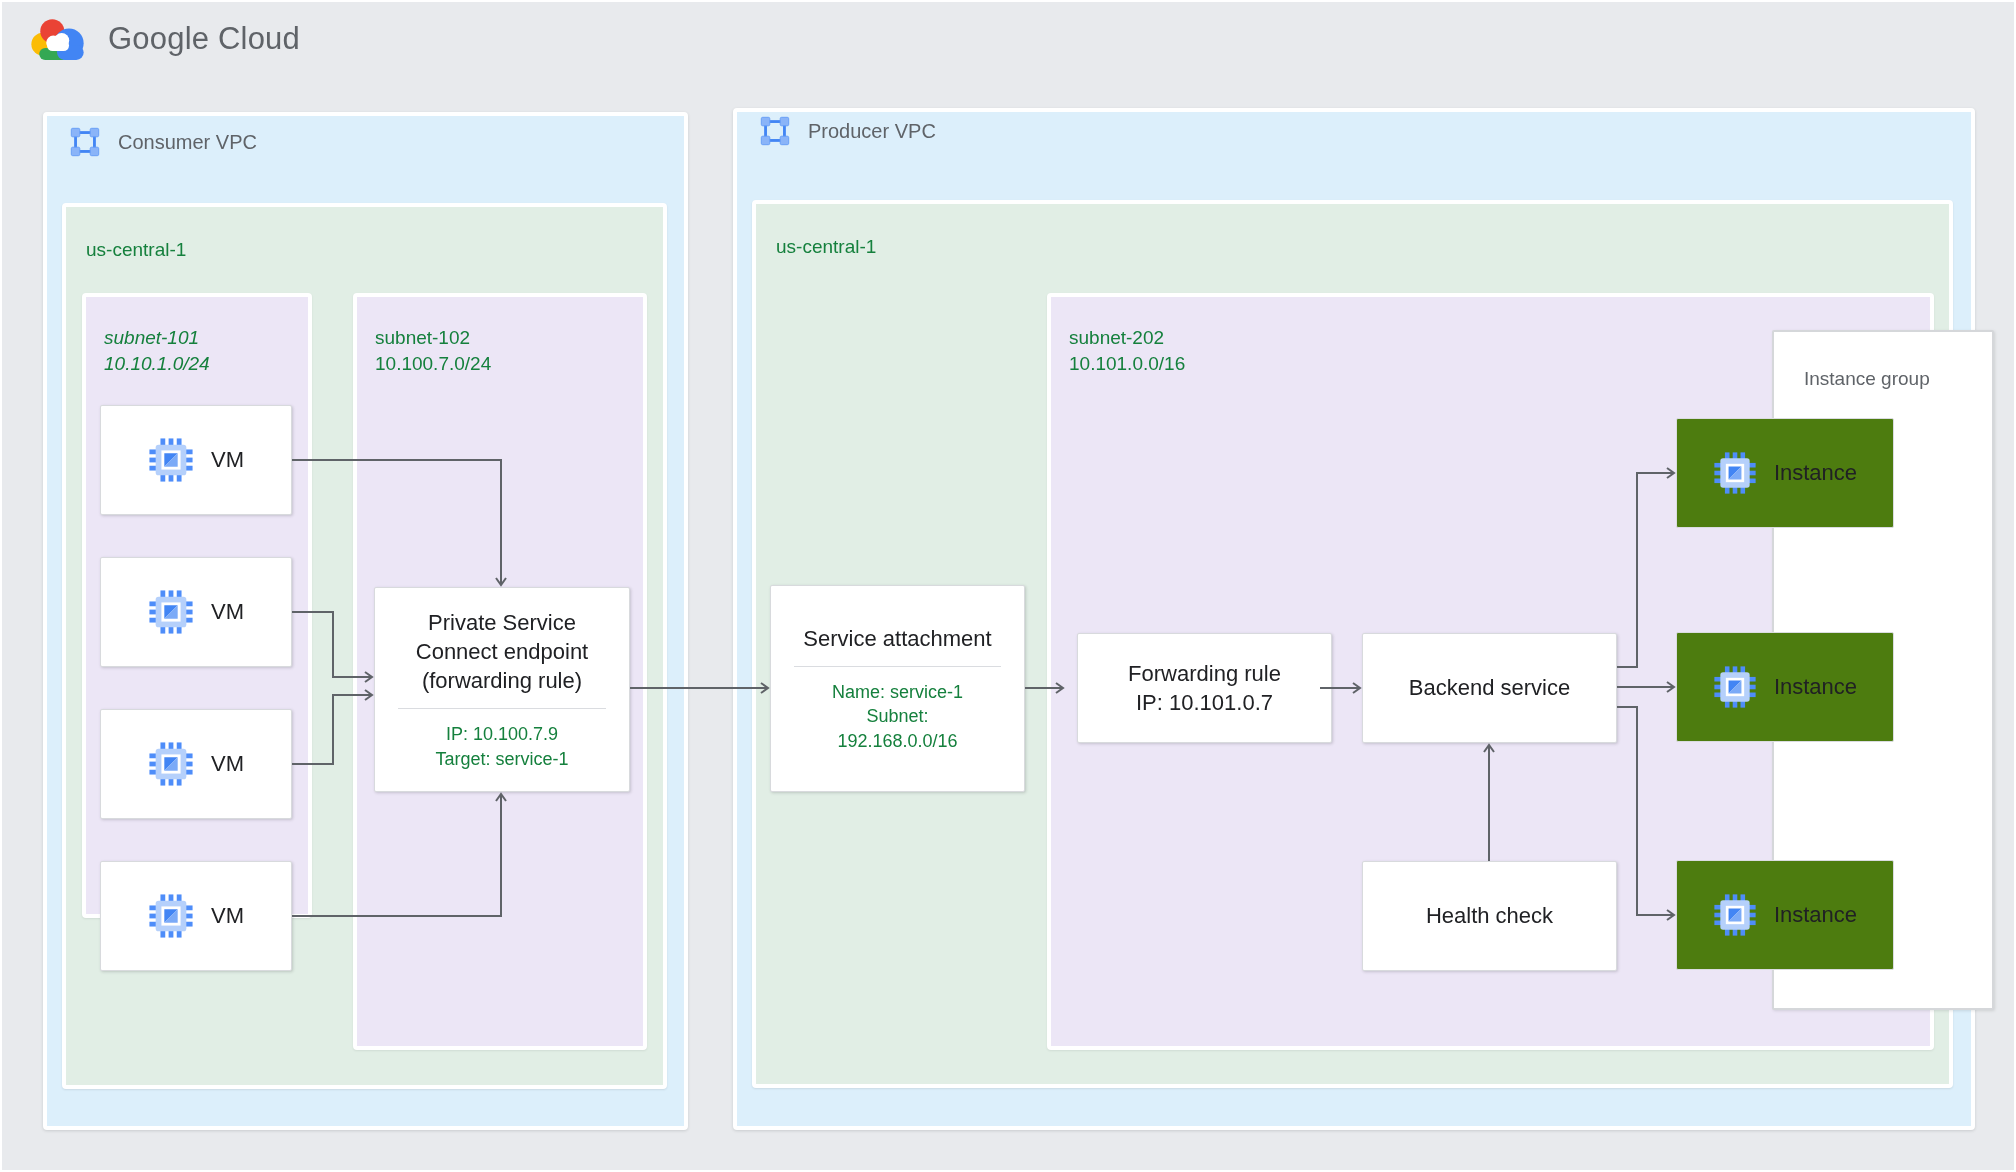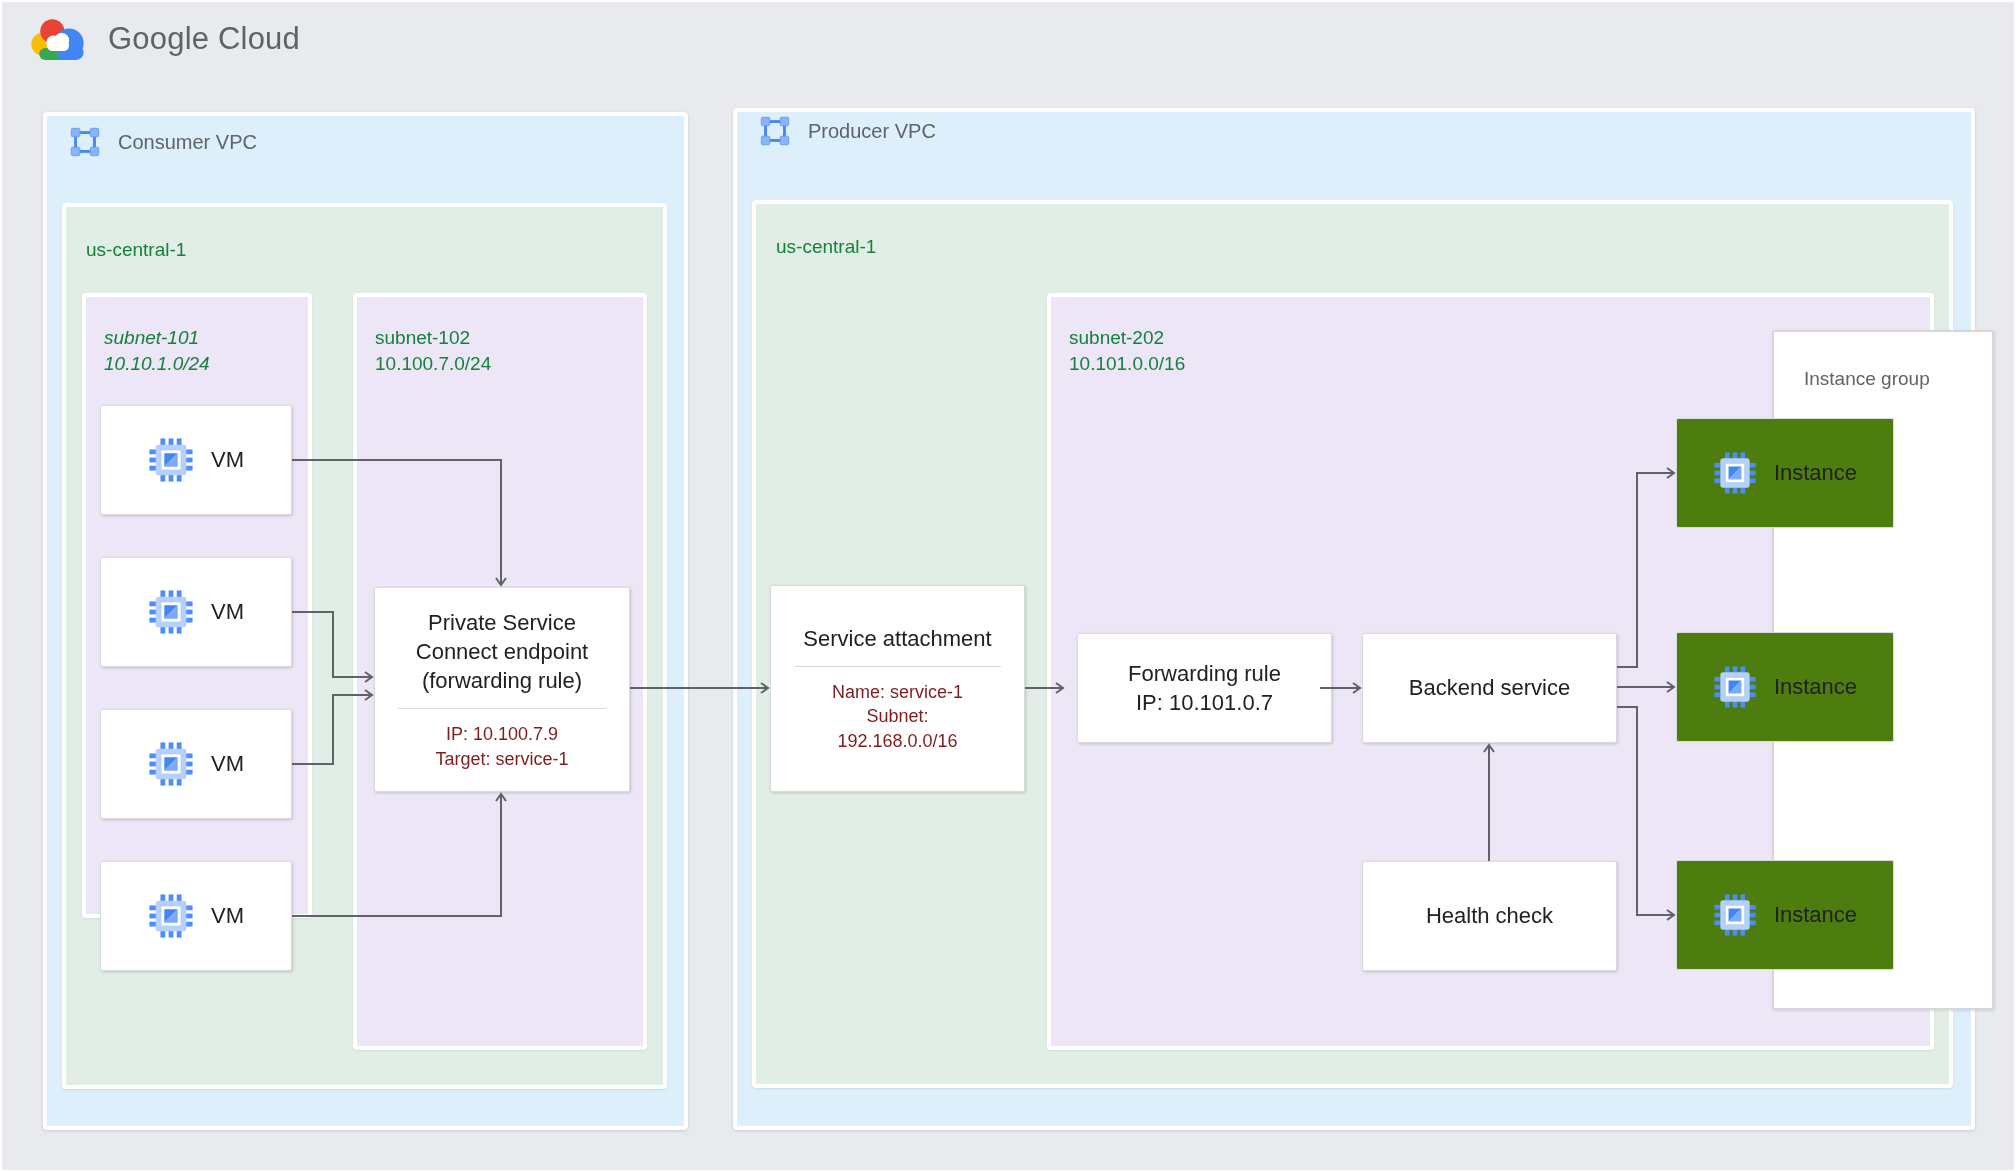--- a/index.html
+++ b/index.html
@@ -34,21 +34,21 @@
 
   
   .node{
     position:absolute;box-sizing:border-box;background:#ffffff;
     border:1px solid #D8DADD;border-radius:2px;
     box-shadow:1px 1px 3px rgba(60,64,67,.22);
     display:flex;flex-direction:column;align-items:center;justify-content:center;
     text-align:center;
   }
   .node-title{font-size:22px;color:#202124;line-height:1.32;}
-  .node-sub{font-size:18px;color:#7f1d1d;line-height:1.35;}
+  .node-sub{font-size:18px;color:#15803d;line-height:1.35;}
   .divider{width:82%;border-top:1px solid #DADCE0;margin:13px auto;}
   .hbox{flex-direction:row;gap:17px;}
   .hbox .node-title{font-size:22px;}
 
   
   .group{
     position:absolute;box-sizing:border-box;background:#ffffff;
     border:2px solid #D5D7DA;border-radius:2px;
     box-shadow:1px 1px 3px rgba(60,64,67,.15);
   }

